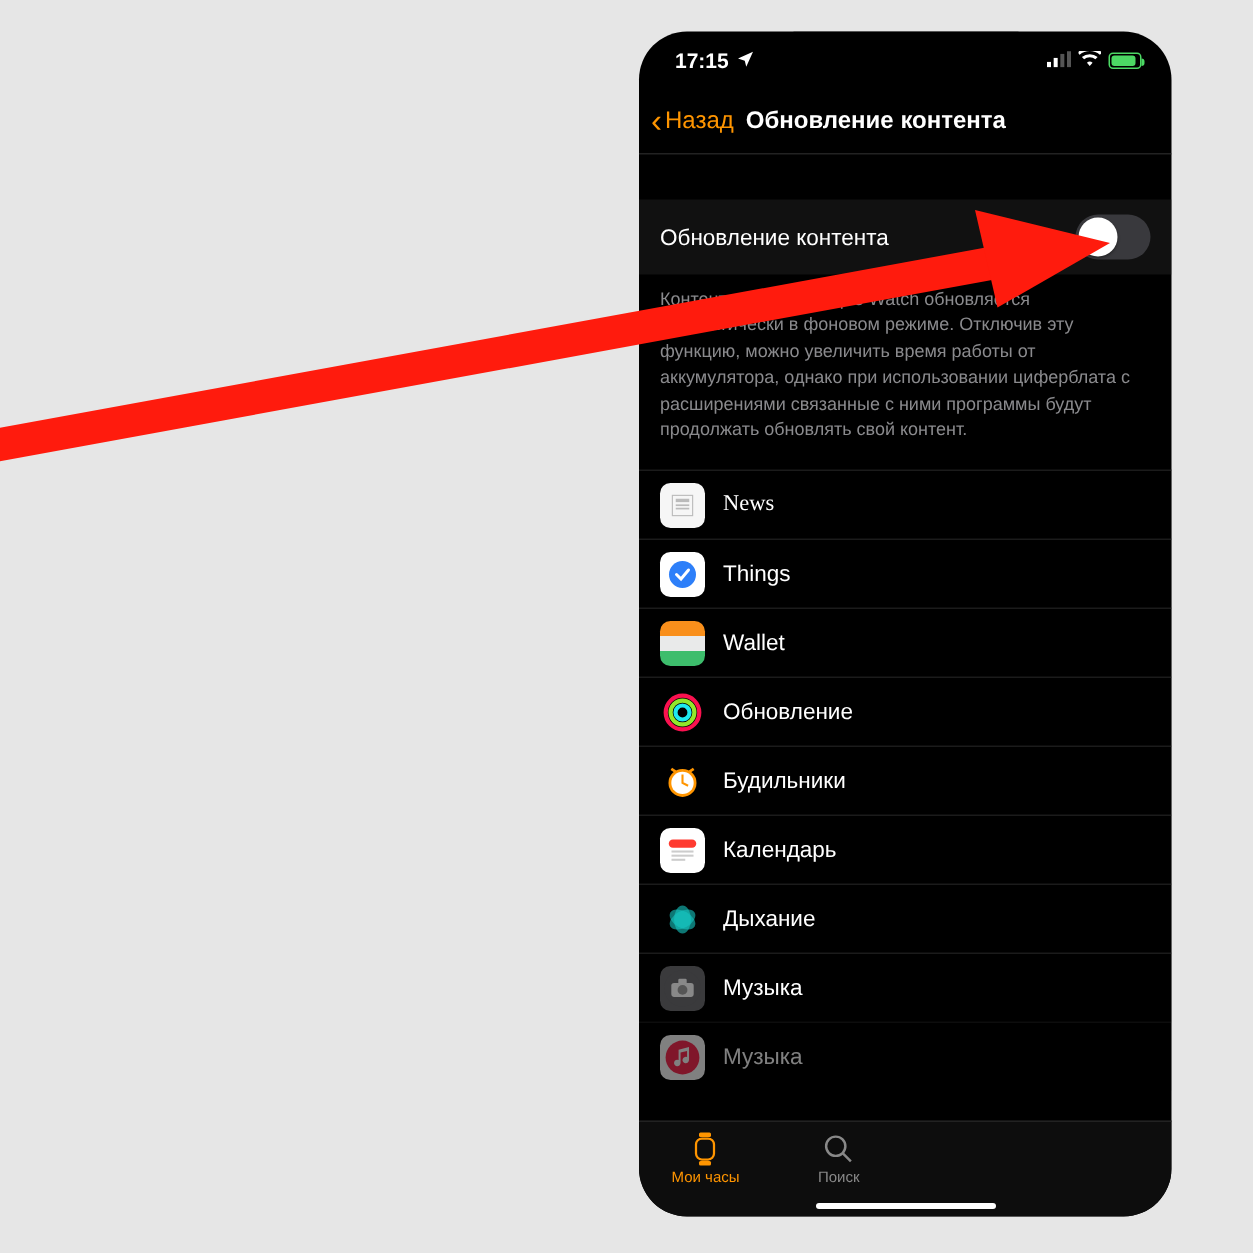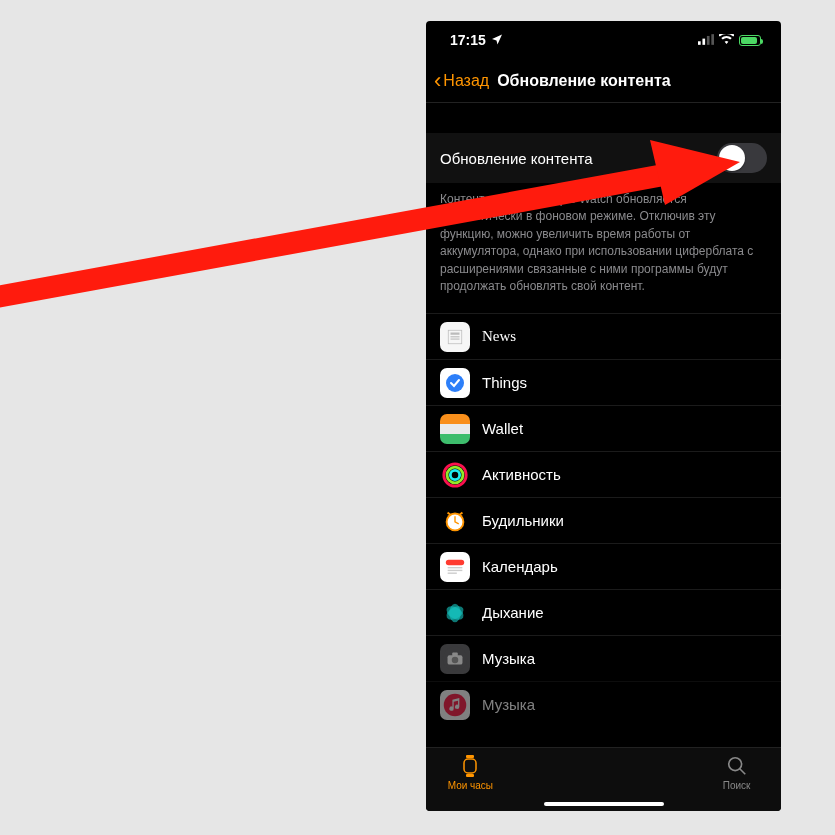--- a/index.html
+++ b/index.html
@@ -11,21 +11,21 @@
     position: relative;
     overflow: hidden;
   }
   .phone {
     position: absolute;
     left: 426px;
     top: 21px;
     width: 355px;
     height: 790px;
     background: #000;
-    border-radius: 4px;
+    border-radius: 32px;
     overflow: hidden;
     color: #fff;
   }
   
   .status {
     height: 38px;
     display: flex;
     align-items: center;
     justify-content: space-between;
     padding: 0 20px 0 24px;
@@ -91,21 +91,21 @@
   .list-item .icon {
     width: 30px; height:30px; border-radius:7px; flex:0 0 30px;
     display:flex; align-items:center; justify-content:center;
     font-size:16px;
   }
   .list-item .text { font-size:15px; color:#fff; }
   
   .tabbar {
     position:absolute; bottom:0; left:0; right:0; height:64px;
     background:#0d0d0d; border-top:0.5px solid #222;
-    display:flex; justify-content:space-between; align-items:flex-start;
+    display:flex; justify-content:flex-start; align-items:flex-start;
     padding-top:6px;
   }
   .tab { display:flex; flex-direction:column; align-items:center; gap:2px; color:#888; font-size:10px; cursor:pointer; width:25%;}
   .tab.active { color:#ff9500; }
   .tab .ticon { width:24px; height:24px; display:flex; align-items:center; justify-content:center; }
   .home-ind {
     position:absolute; bottom:5px; left:50%; transform:translateX(-50%);
     width:120px; height:4px; background:#fff; border-radius:3px;
   }
   
@@ -205,21 +205,21 @@
         <div class="text">Wallet</div>
       </div>
       <div class="list-item">
         <div class="icon ic-activity">
           <svg width="28" height="28" viewBox="0 0 30 30">
             <circle cx="15" cy="15" r="12" fill="none" stroke="#fa114f" stroke-width="3"></circle>
             <circle cx="15" cy="15" r="8.5" fill="none" stroke="#92e82a" stroke-width="3"></circle>
             <circle cx="15" cy="15" r="5" fill="none" stroke="#1eeaef" stroke-width="3"></circle>
           </svg>
         </div>
-        <div class="text">Активность</div>
+        <div class="text">Обновление</div>
       </div>
       <div class="list-item">
         <div class="icon ic-alarm">
           <svg width="28" height="28" viewBox="0 0 30 30">
               <circle cx="15" cy="16" r="10" fill="#ff9500"></circle>
               <circle cx="15" cy="16" r="8" fill="#fff"></circle>
               <path d="M15 10v6l4 2" stroke="#ff9500" stroke-width="1.5" fill="none"></path>
               <path d="M7 6l3 2M23 6l-3 2" stroke="#ff9500" stroke-width="2"></path>
             </svg>
         </div>

